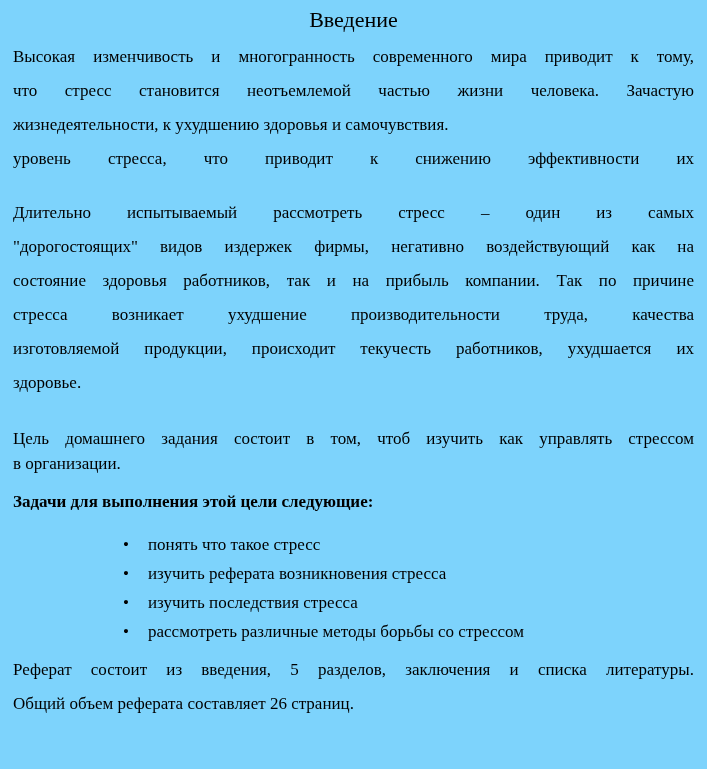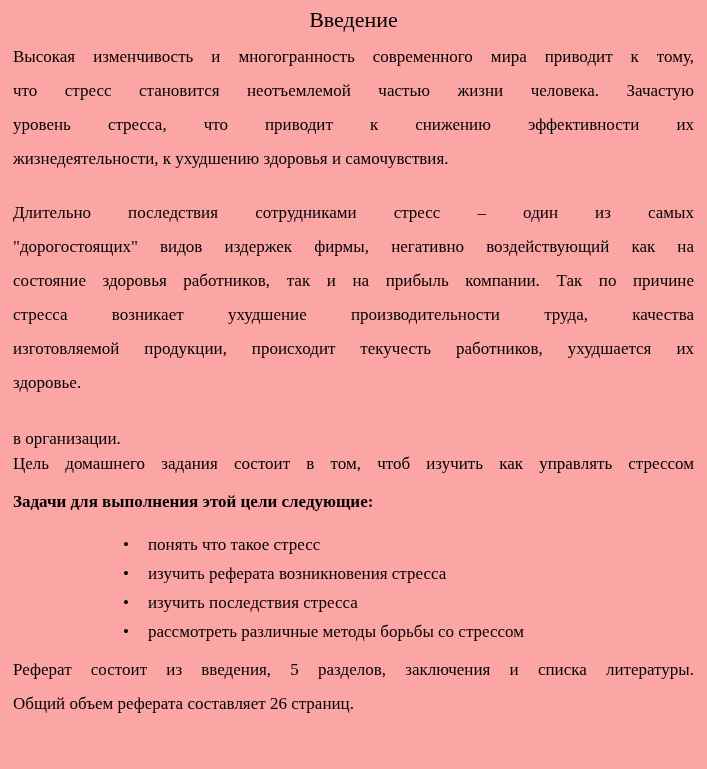--- a/index.html
+++ b/index.html
@@ -2,21 +2,21 @@
 <html><head>
 <meta charset="utf-8">
 <style>
   html, body { margin: 0; padding: 0; }
   body { background: #ffffff; }
   .page {
     width: 707px;
     height: 769px;
     box-sizing: border-box;
     padding: 6px 13px 0 13px;
-    background: #fca5a5;
+    background: #7dd3fc;
     color: #000000;
     font-family: "Liberation Serif", "DejaVu Serif", serif;
     overflow: hidden;
   }
   .doc-title {
     font-size: 22px;
     font-weight: normal;
     text-align: center;
     line-height: 28px;
     margin: 0;
@@ -50,36 +50,36 @@
 </head>
 <body>
 
 <div class="page">
 
   <h1 class="doc-title">Введение</h1>
 
   <div class="para p1">
     <div class="line jl">Высокая изменчивость и многогранность современного мира приводит к тому,</div>
     <div class="line jl">что стресс становится неотъемлемой частью жизни человека. Зачастую</div>
+    <div class="line">жизнедеятельности, к ухудшению здоровья и самочувствия.</div>
     <div class="line jl">уровень стресса, что приводит к снижению эффективности их</div>
-    <div class="line">жизнедеятельности, к ухудшению здоровья и самочувствия.</div>
   </div>
 
   <div class="para p2">
-    <div class="line jl">Длительно последствия сотрудниками стресс – один из самых</div>
+    <div class="line jl">Длительно испытываемый рассмотреть стресс – один из самых</div>
     <div class="line jl">"дорогостоящих" видов издержек фирмы, негативно воздействующий как на</div>
     <div class="line jl">состояние здоровья работников, так и на прибыль компании. Так по причине</div>
     <div class="line jl">стресса возникает ухудшение производительности труда, качества</div>
     <div class="line jl">изготовляемой продукции, происходит текучесть работников, ухудшается их</div>
     <div class="line">здоровье.</div>
   </div>
 
   <div class="para p-tight p3">
+    <div class="line jl">Цель домашнего задания состоит в том, чтоб изучить как управлять стрессом</div>
     <div class="line">в организации.</div>
-    <div class="line jl">Цель домашнего задания состоит в том, чтоб изучить как управлять стрессом</div>
   </div>
 
   <div class="para p-tight p4">
     <div class="line">Задачи для выполнения этой цели следующие:</div>
   </div>
 
   <ul class="tasks">
     <li>
       <span class="marker">•</span>
       <span>понять что такое стресс</span>

